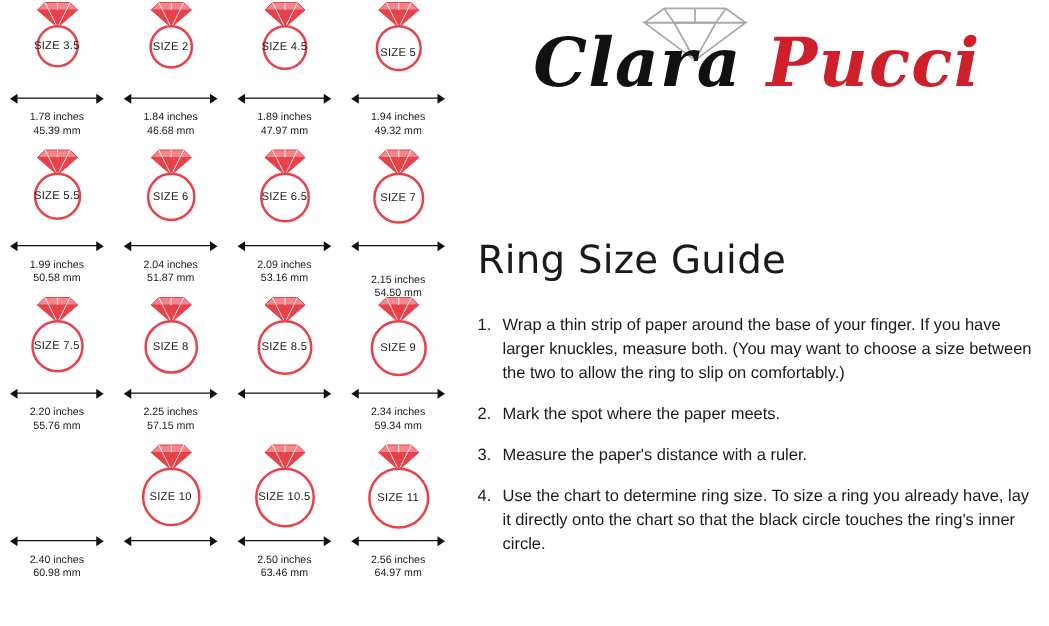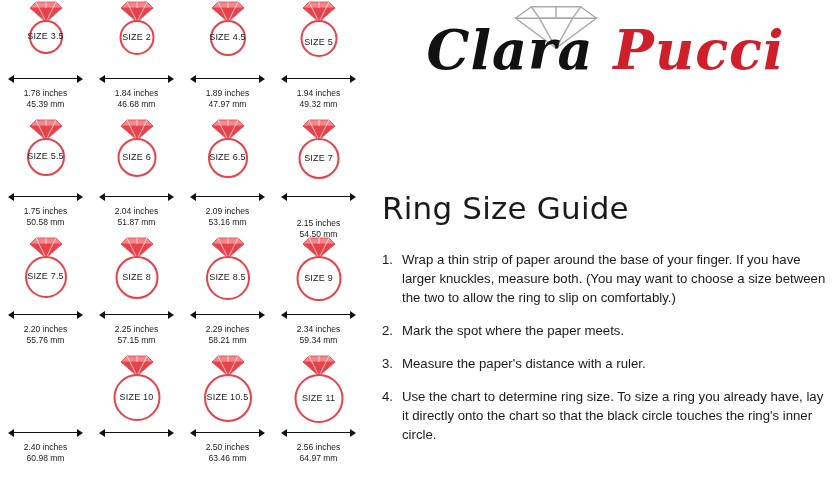--- a/index.html
+++ b/index.html
@@ -306,21 +306,21 @@
             </svg>
             <div class="band" style="width:38px;height:38px;top:20px;border-color:#e8414a;"></div>
             <div class="size-label" style="top:33px;">SIZE 5.5</div>
           </div>
           <div class="arrow-row" style="top:74px;">
             <span class="arrow-head left"></span>
             <span class="arrow-line"></span>
             <span class="arrow-head right"></span>
           </div>
           <div class="measures" style="top:88px;">
-            <div>1.75 inches</div>
+            <div>1.99 inches</div>
             <div>50.58 mm</div>
           </div>
         </div>
         <div class="cell">
           <div class="ring-art">
             <svg class="crown" viewBox="0 0 34 22">
               <g fill="#e8414a" stroke="#e8414a" stroke-width="0.8">
                 <polygon points="1,7 33,7 17,21"></polygon>
                 <polygon points="1,7 7,1 27,1 33,7" fill="#f4868c"></polygon>
                 <line x1="7" y1="1" x2="10" y2="7" stroke="#ffffff" stroke-width="0.7"></line>
@@ -460,24 +460,20 @@
                 <line x1="24" y1="7" x2="17" y2="21" stroke="#ffffff" stroke-width="0.7"></line>
               </g>
             </svg>
             <div class="band" style="width:44px;height:44px;top:20px;border-color:#e8414a;"></div>
             <div class="size-label" style="top:36px;">SIZE 8.5</div>
           </div>
           <div class="arrow-row" style="top:74px;">
             <span class="arrow-head left"></span>
             <span class="arrow-line"></span>
             <span class="arrow-head right"></span>
-          </div>
-          <div class="measures" style="top:88px;">
-            <div>2.29 inches</div>
-            <div>58.21 mm</div>
           </div>
         </div>
         <div class="cell">
           <div class="ring-art">
             <svg class="crown" viewBox="0 0 34 22">
               <g fill="#e8414a" stroke="#e8414a" stroke-width="0.8">
                 <polygon points="1,7 33,7 17,21"></polygon>
                 <polygon points="1,7 7,1 27,1 33,7" fill="#f4868c"></polygon>
                 <line x1="7" y1="1" x2="10" y2="7" stroke="#ffffff" stroke-width="0.7"></line>
                 <line x1="27" y1="1" x2="24" y2="7" stroke="#ffffff" stroke-width="0.7"></line>

